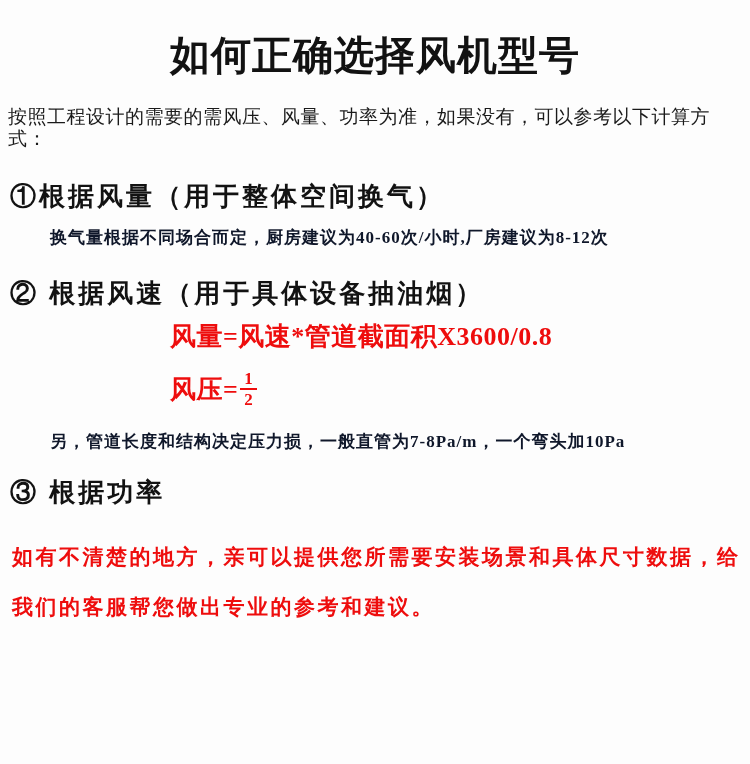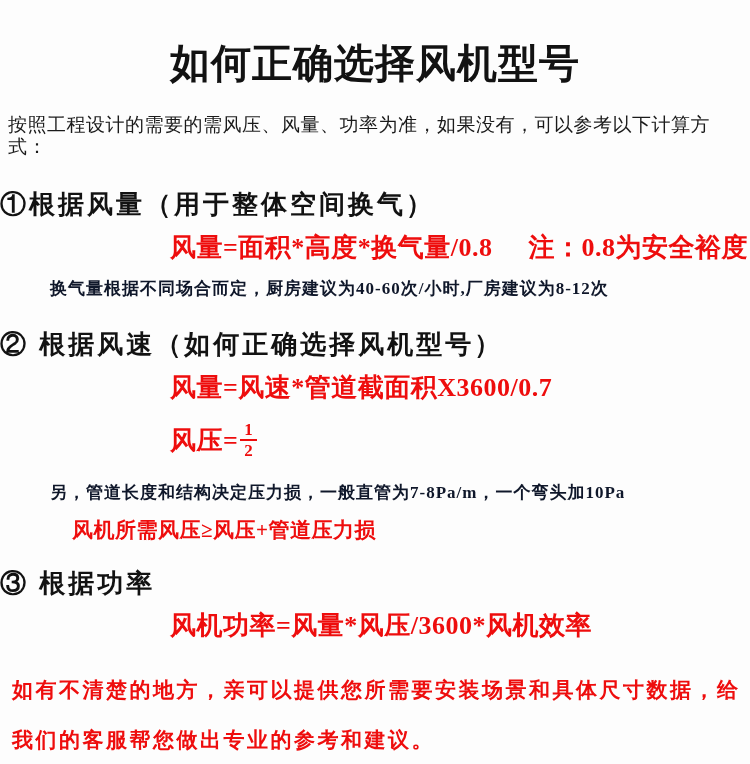--- a/index.html
+++ b/index.html
@@ -11,22 +11,22 @@
   .doc {
     position: relative;
     width: 750px;
     height: 764px;
     margin: 0 auto;
     background: #fdfdfd;
     color: #151515;
     overflow: hidden;
   }
   .title {
-    margin: 0;
-    padding-top: 36px;
+    margin: 12px;
+    padding-top: 16px;
     text-align: center;
     font-size: 40px;
     line-height: 54px;
     font-weight: 900;
     letter-spacing: 1px;
     color: #121212;
     font-family: "Liberation Sans", sans-serif;
   }
   .intro {
     margin: 24px 8px 0 8px;
@@ -36,21 +36,21 @@
     color: #1a1a1a;
     font-family: "Liberation Serif", serif;
   }
   .sec-heading {
     margin: 0;
     font-size: 26px;
     line-height: 32px;
     font-weight: 800;
     letter-spacing: 3px;
     color: #121212;
-    padding-left: 0;
+    padding-left: 10px;
   }
   .h1-gap { margin-top: 30px; }
   .h2-gap { margin-top: 29px; }
   .h3-gap { margin-top: 24px; }
   .formula {
     color: #ee0d0d;
     font-size: 26px;
     line-height: 30px;
     font-family: "Liberation Serif", serif;
     font-weight: 600;
@@ -103,39 +103,34 @@
 <body>
 
 <div class="doc">
 
   <h1 class="title">如何正确选择风机型号</h1>
 
   <p class="intro">按照工程设计的需要的需风压、风量、功率为准，如果没有，可以参考以下计算方式：</p>
 
   <div>
     <h2 class="sec-heading h1-gap">①根据风量（用于整体空间换气）</h2>
-    <div class="formula f-main">
-      <span>风量=面积*高度*换气量/0.8</span><span class="f-note-gap">注：0.8为安全裕度</span>
-    </div>
     <p class="note">换气量根据不同场合而定，厨房建议为40-60次/小时,厂房建议为8-12次</p>
   </div>
 
   <div>
-    <h2 class="sec-heading h2-gap">② 根据风速（如何正确选择风机型号）</h2>
-    <div class="formula f-main">风量=风速*管道截面积X3600/0.7</div>
+    <h2 class="sec-heading h2-gap">② 根据风速（用于具体设备抽油烟）</h2>
+    <div class="formula f-main">风量=风速*管道截面积X3600/0.8</div>
     <div class="formula f-main" style="margin-top:18px;">
       <span>风压=</span><span class="frac">
           <span class="frac-top">1</span>
           <span class="frac-bottom">2</span>
         </span>
     </div>
     <p class="note duct-gap">另，管道长度和结构决定压力损，一般直管为7-8Pa/m，一个弯头加10Pa</p>
-    <div class="formula f-small">风机所需风压≥风压+管道压力损</div>
   </div>
 
   <div>
     <h2 class="sec-heading h3-gap">③ 根据功率</h2>
-    <div class="formula f-main" style="margin-top:12px;">风机功率=风量*风压/3600*风机效率</div>
   </div>
 
   <p class="footer-note">如有不清楚的地方，亲可以提供您所需要安装场景和具体尺寸数据，给我们的客服帮您做出专业的参考和建议。</p>
 
 </div>
 
 </body></html>

